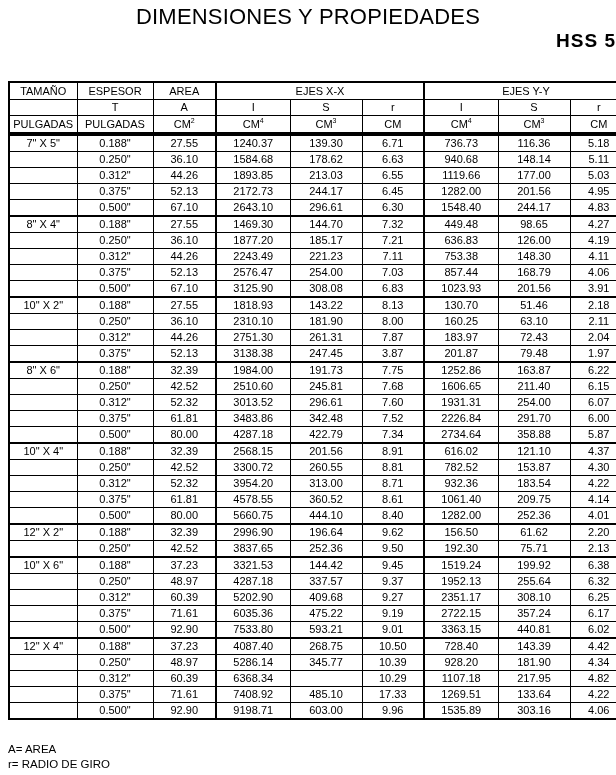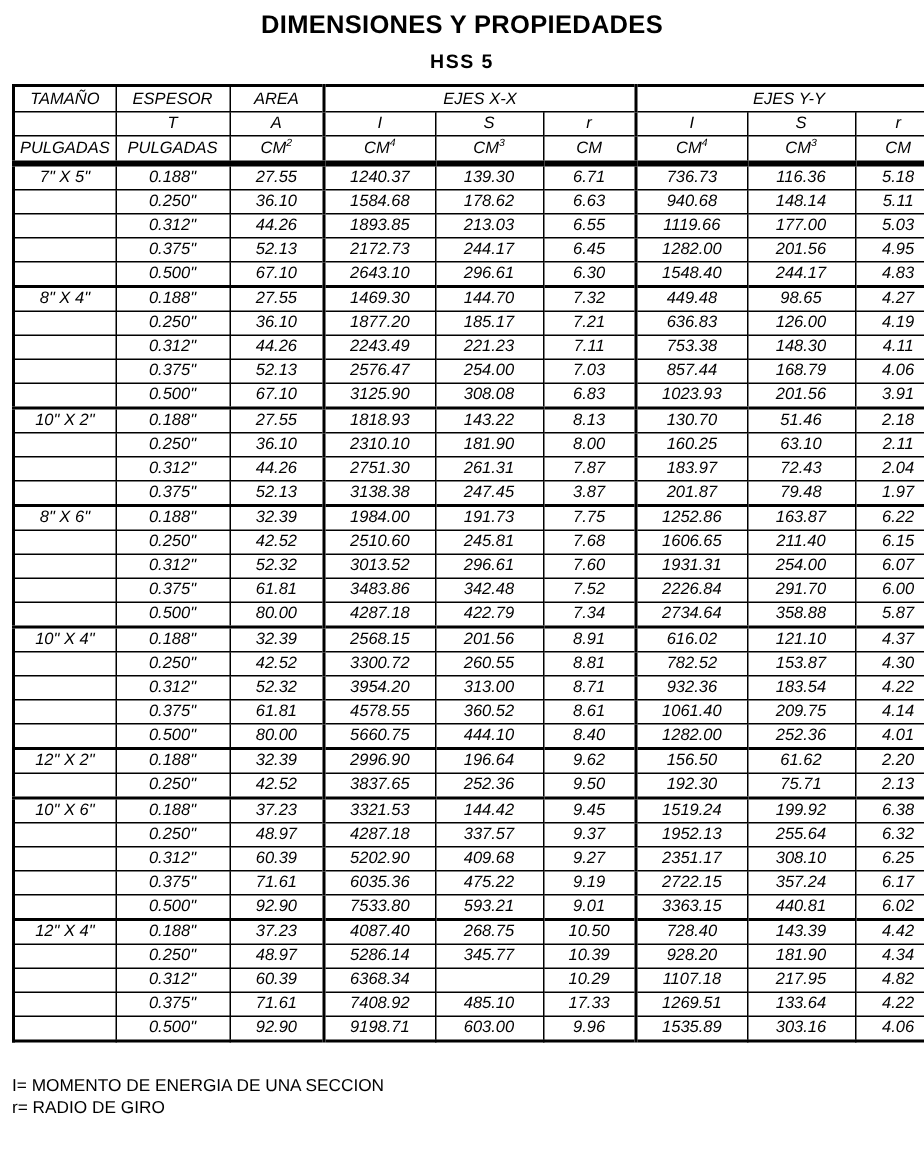--- a/index.html
+++ b/index.html
@@ -15,37 +15,37 @@
     overflow: hidden;
     position: relative;
   }
 
   
   .title-block {
     text-align: center;
     padding-top: 6px;
   }
   .title-main {
-    font-size: 17px;
-    font-weight: bold;
+    font-size: 22px;
+    font-weight: normal;
     letter-spacing: 0.2px;
     line-height: 21px;
   }
   .title-sub {
-    font-size: 13px;
+    font-size: 19px;
     font-weight: bold;
     line-height: 24px;
     letter-spacing: 1px;
     margin-top: 2px;
+    text-align: right;
   }
 
   
   .table-wrap {
-    margin: 3px 8px 0 8px;
-    font-style: italic;
+    margin: 28px 8px 0 8px;
   }
   table.specs {
     border-collapse: collapse;
     table-layout: fixed;
     width: 600px;
     font-size: 11px;
   }
   table.specs td, table.specs th {
     border: 1px solid #000;
     padding: 0;
@@ -553,15 +553,15 @@
           <td class="cell-num">9.96</td>
           <td class="cell-num sep-left">1535.89</td>
           <td class="cell-num">303.16</td>
           <td class="cell-num">4.06</td>
         </tr>
       </tbody>
   </table>
 </div>
 
 <div class="legend">
-  <div>I= MOMENTO DE ENERGIA DE UNA SECCION</div>
+  <div>A= AREA</div>
   <div>r= RADIO DE GIRO</div>
 </div>
 
 </body></html>

